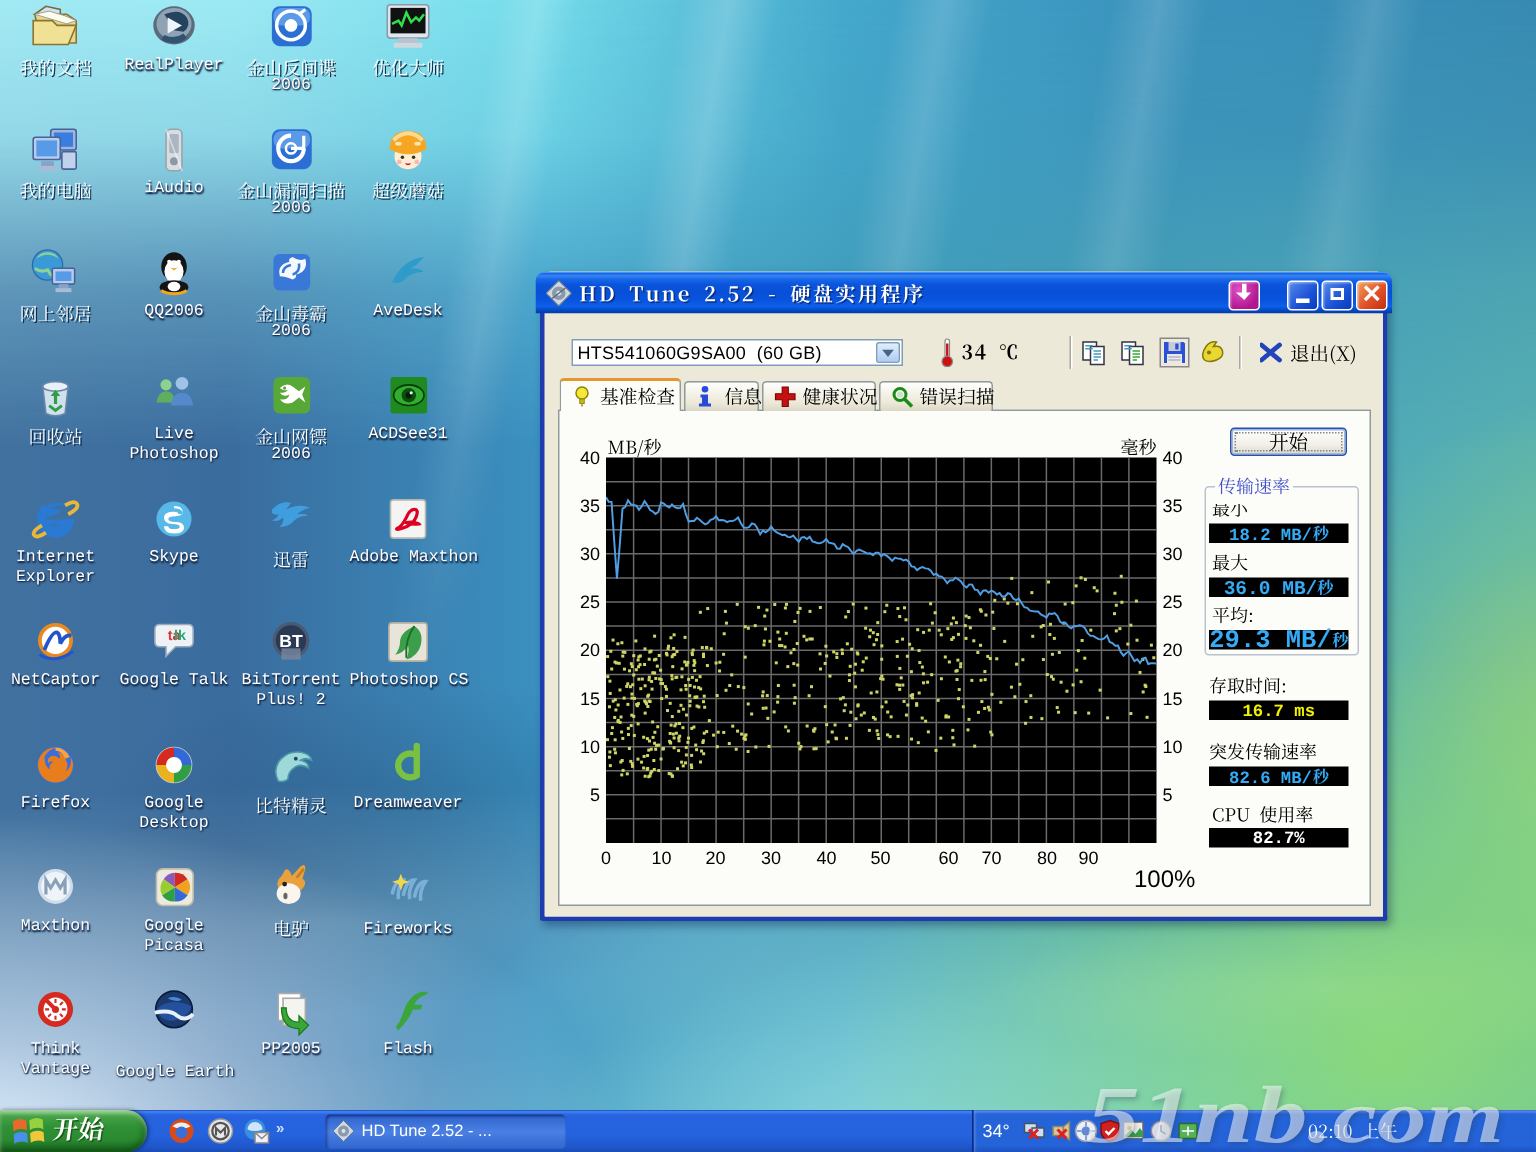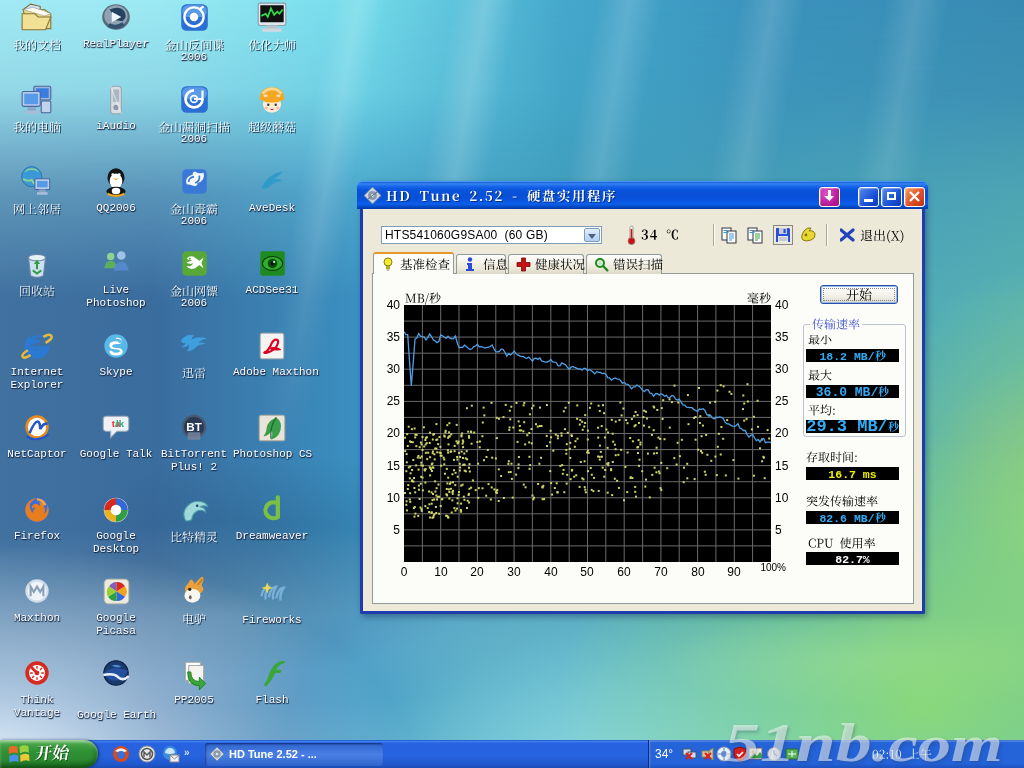--- a/index.html
+++ b/index.html
@@ -947,25 +947,25 @@
 <div class="abs" style="left:378px;top:330px;width:22px;z-index:2;text-align:right;font-size:12px;font-family:'Liberation Sans'">35</div>
 <div class="abs" style="left:775px;top:330px;width:22px;z-index:2;font-size:12px;font-family:'Liberation Sans'">35</div>
 <div class="abs" style="left:378px;top:298px;width:22px;z-index:2;text-align:right;font-size:12px;font-family:'Liberation Sans'">40</div>
 <div class="abs" style="left:775px;top:298px;width:22px;z-index:2;font-size:12px;font-family:'Liberation Sans'">40</div>
 <div class="abs" style="left:389px;top:565px;width:30px;z-index:2;text-align:center;font-size:12px;font-family:'Liberation Sans'">0</div>
 <div class="abs" style="left:426px;top:565px;width:30px;z-index:2;text-align:center;font-size:12px;font-family:'Liberation Sans'">10</div>
 <div class="abs" style="left:462px;top:565px;width:30px;z-index:2;text-align:center;font-size:12px;font-family:'Liberation Sans'">20</div>
 <div class="abs" style="left:499px;top:565px;width:30px;z-index:2;text-align:center;font-size:12px;font-family:'Liberation Sans'">30</div>
 <div class="abs" style="left:536px;top:565px;width:30px;z-index:2;text-align:center;font-size:12px;font-family:'Liberation Sans'">40</div>
 <div class="abs" style="left:572px;top:565px;width:30px;z-index:2;text-align:center;font-size:12px;font-family:'Liberation Sans'">50</div>
-<div class="abs" style="left:609px;top:565px;width:30px;z-index:2;text-align:center;font-size:12px;font-family:'Liberation Sans'">60</div>
+<div class="abs" style="left:609px;top:565px;width:30px;z-index:2;text-align:right;font-size:12px;font-family:'Liberation Sans'">60</div>
 <div class="abs" style="left:646px;top:565px;width:30px;z-index:2;text-align:center;font-size:12px;font-family:'Liberation Sans'">70</div>
 <div class="abs" style="left:683px;top:565px;width:30px;z-index:2;text-align:center;font-size:12px;font-family:'Liberation Sans'">80</div>
-<div class="abs" style="left:719px;top:565px;width:30px;z-index:2;text-align:center;font-size:12px;font-family:'Liberation Sans'">90</div>
-<div class="abs" style="left:756px;top:562px;width:30px;z-index:2;text-align:right;font-size:10px;font-family:'Liberation Sans'">100%</div>
+<div class="abs" style="left:719px;top:565px;width:30px;z-index:2;font-size:12px;font-family:'Liberation Sans'">90</div>
+<div class="abs" style="left:756px;top:578px;width:30px;z-index:2;text-align:right;font-size:16px;font-family:'Liberation Sans'">100%</div>
 <div class="abs" style="left:404px;top:305px;width:367px;height:257px;background:#000;z-index:2;">
 <svg width="367" height="257" viewBox="0 0 367 257">
       <line x1="18.4" y1="0" x2="18.4" y2="257" stroke="#6a6a6a" stroke-width="1"></line>
       <line x1="36.7" y1="0" x2="36.7" y2="257" stroke="#6a6a6a" stroke-width="1"></line>
       <line x1="55.0" y1="0" x2="55.0" y2="257" stroke="#6a6a6a" stroke-width="1"></line>
       <line x1="73.4" y1="0" x2="73.4" y2="257" stroke="#6a6a6a" stroke-width="1"></line>
       <line x1="91.8" y1="0" x2="91.8" y2="257" stroke="#6a6a6a" stroke-width="1"></line>
       <line x1="110.1" y1="0" x2="110.1" y2="257" stroke="#6a6a6a" stroke-width="1"></line>
       <line x1="128.4" y1="0" x2="128.4" y2="257" stroke="#6a6a6a" stroke-width="1"></line>
       <line x1="146.8" y1="0" x2="146.8" y2="257" stroke="#6a6a6a" stroke-width="1"></line>
@@ -1731,22 +1731,22 @@
       <circle cx="9" cy="9" r="5.5" fill="none" stroke="#555" stroke-width="1.5"></circle>
 <path d="M6 12 v-5 l3 3 3-3 v5" stroke="#555" stroke-width="1.4" fill="none"></path>
     </svg></div>
 <div class="abs" style="left:162px;top:745px"><svg width="18" height="18" viewBox="0 0 18 18">
 <circle cx="8" cy="8" r="7" fill="#3a8ede"></circle>
       <path d="M3 8 a5 5 0 0 1 10 0 q-5 2-10 0z" fill="#cfe6fa"></path>
 <rect x="8" y="10" width="9" height="7" fill="#f0f0f8" stroke="#888"></rect>
       <path d="M8 10 l4.5 4 4.5-4" stroke="#888" fill="none"></path>
     </svg></div>
 <div class="abs" style="left:184px;top:747px;color:#cfe0f8;font-size:10px;font-weight:bold;font-family:'Liberation Sans'">»</div>
-<div class="abs" style="left:205px;top:743px;width:178px;height:23px;border-radius:3px;
-background:linear-gradient(to bottom,#2356c0 0%,#3368d0 10%,#4a80e4 50%,#3368d0 95%);box-shadow:inset 1px 1px 2px rgba(0,10,60,0.5);font-weight:bold;">
+<div class="abs" style="left:217px;top:743px;width:160px;height:23px;border-radius:3px;
+background:linear-gradient(to bottom,#2356c0 0%,#3368d0 10%,#4a80e4 50%,#3368d0 95%);box-shadow:inset 1px 1px 2px rgba(0,10,60,0.5);">
 <svg width="14" height="14" viewBox="0 0 17 17" style="position:absolute;left:5px;top:4px">
 <path d="M8.5 0 L17 8.5 8.5 17 0 8.5z" fill="#cfd8e2" stroke="#6a7a8a" stroke-width="0.8"></path>
 <circle cx="8.5" cy="8.5" r="4.5" fill="#8a9aaa"></circle>
       <circle cx="8.5" cy="8.5" r="1.6" fill="#dde6ee"></circle>
     </svg>
 <div style="position:absolute;left:24px;top:5px;color:#fff;font-size:11px;font-family:'Liberation Sans'">HD Tune 2.52 - ...</div>
   </div>
 <div class="abs" style="left:648px;top:740px;width:376px;height:28px;
 background:linear-gradient(to bottom,#1242b0 0%,#3a78e8 4%,#2463d8 10%,#2463d8 85%,#1c50c0 100%);
 border-left:1px solid #0a2a80;box-shadow:inset 1px 1px 2px rgba(255,255,255,0.25);"></div>

